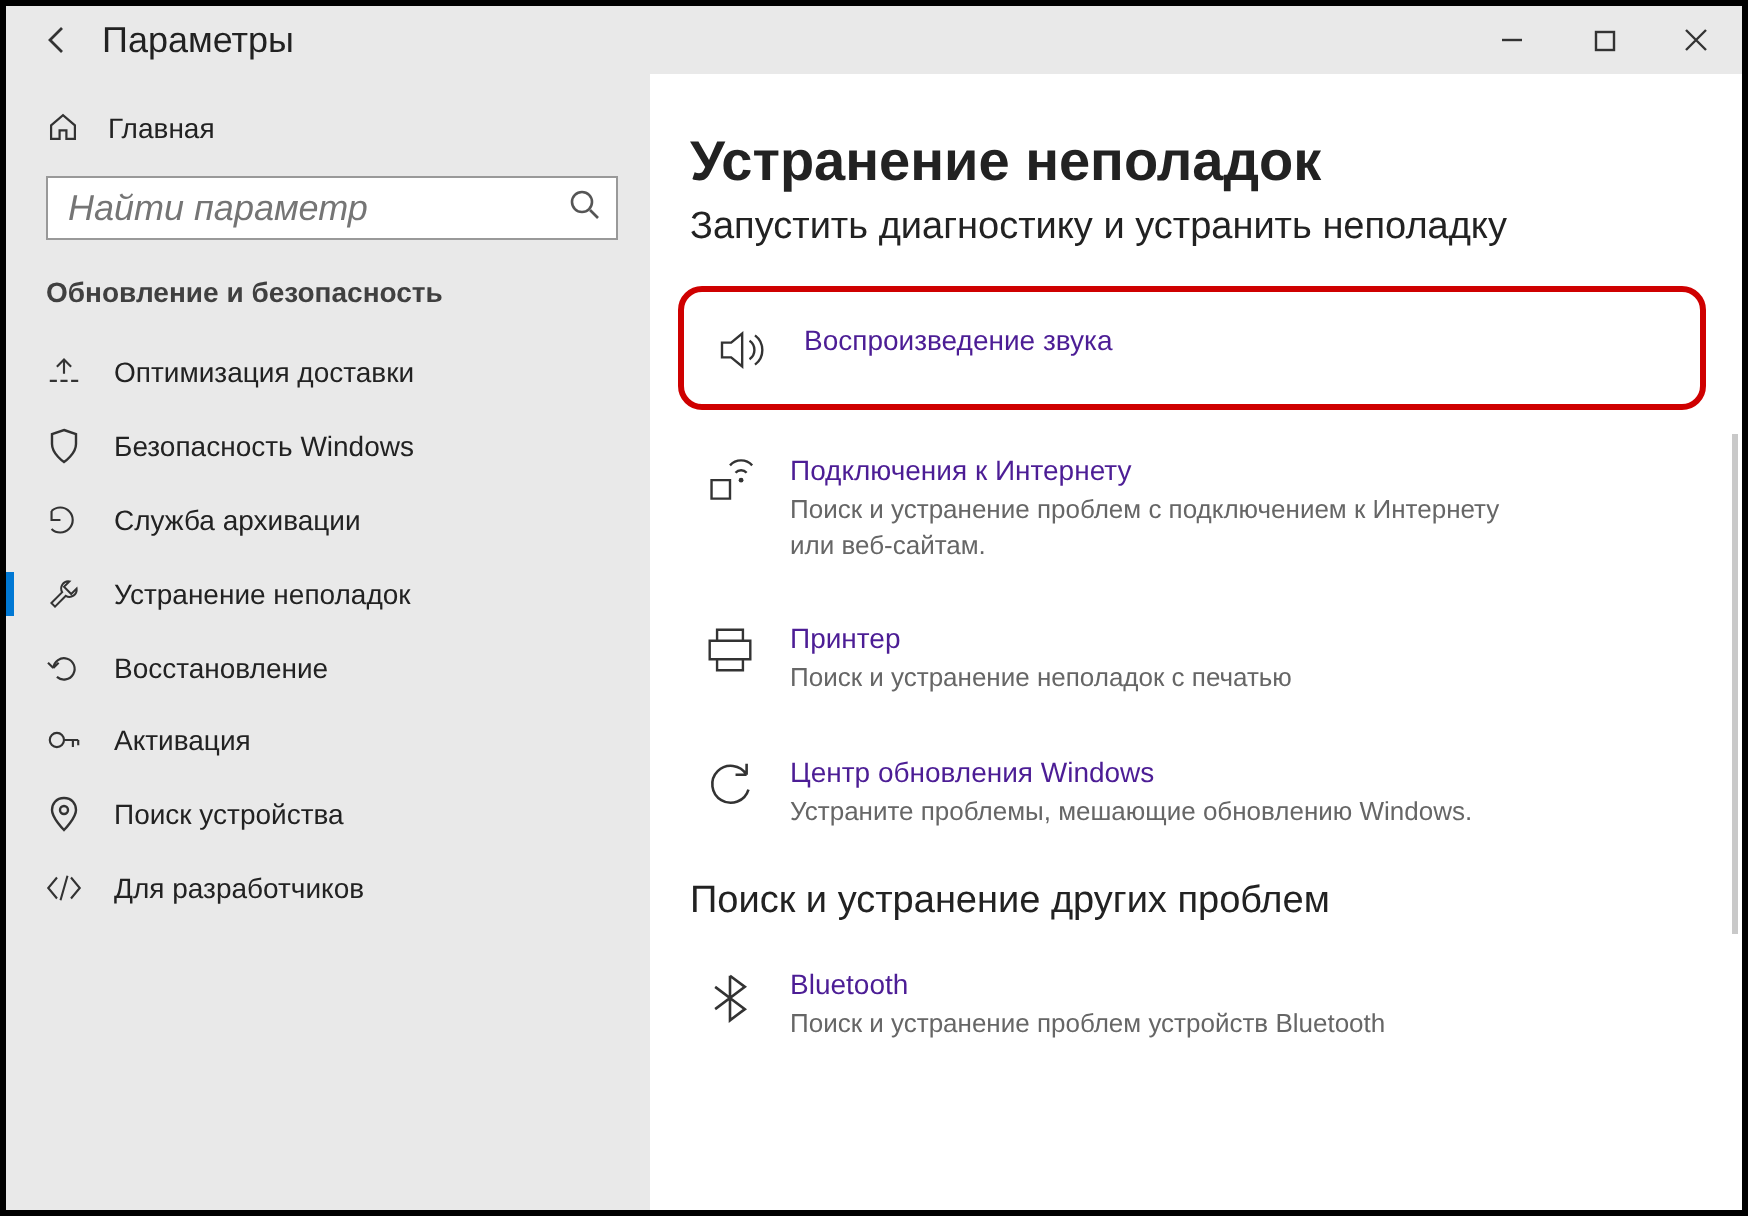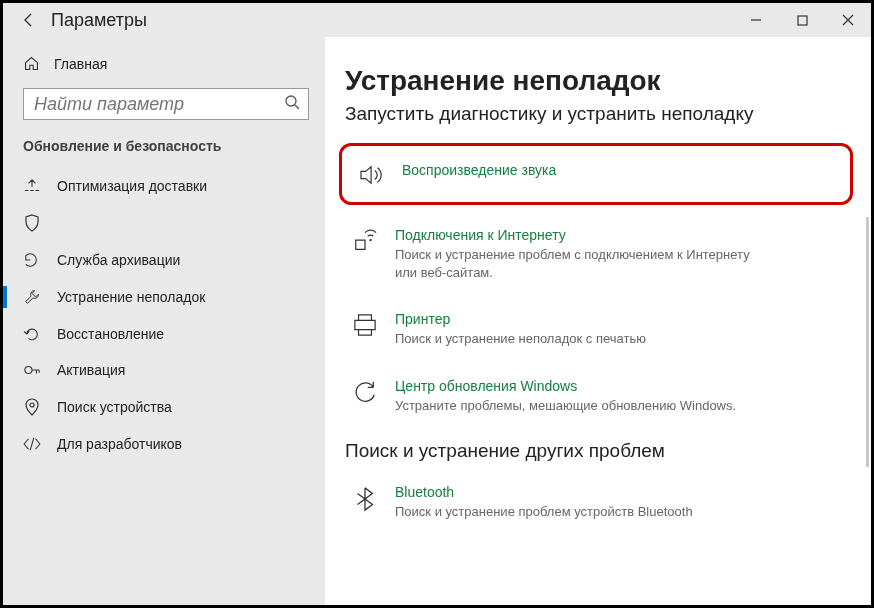--- a/index.html
+++ b/index.html
@@ -77,21 +77,21 @@
     position:relative; overflow:hidden;
   }
   .main h1 { font-size:28px; font-weight:600; color:#222; margin-bottom:6px; }
   .main .subhead { font-size:19px; font-weight:400; color:#222; margin-bottom:22px; }
 
   .trouble {
     display:flex; gap:16px; padding:8px 6px; margin-bottom:14px;
     align-items:flex-start;
   }
   .trouble .tic { width:28px; flex-shrink:0; display:flex; justify-content:center; padding-top:2px; }
-  .trouble .txt .ttl { font-size:14px; color:#15803d; margin-bottom:3px; }
+  .trouble .txt .ttl { font-size:14px; color:#4c1d95; margin-bottom:3px; }
   .trouble .txt .desc { font-size:13px; color:#666; line-height:1.35; max-width:370px;}
 
   .highlight {
     border:3px solid #cf0000; border-radius:12px;
     padding:8px 10px; margin: -4px -6px 14px -6px;
   }
 
   .section2 {
     font-size:19px; font-weight:400; color:#222; margin:18px 0 14px 0;
   }
@@ -159,20 +159,21 @@
           </svg>
         </span>
       <span>Оптимизация доставки</span>
     </div>
     <div class="nav-item">
       <span class="ic">
           <svg width="16" height="18" viewBox="0 0 16 18">
             <path d="M8 1 L14 3 V8 C14 13 8 17 8 17 C8 17 2 13 2 8 V3 Z" stroke="#333" stroke-width="1.2" fill="none"></path>
           </svg>
         </span>
+      <span>Безопасность Windows</span>
     </div>
     <div class="nav-item">
       <span class="ic">
           <svg width="18" height="16" viewBox="0 0 20 18">
             <path d="M3 4 A7 7 0 1 1 3 14 M3 4 V9 H8" stroke="#333" stroke-width="1.2" fill="none"></path>
           </svg>
         </span>
       <span>Служба архивации</span>
     </div>
     <div class="nav-item active">

